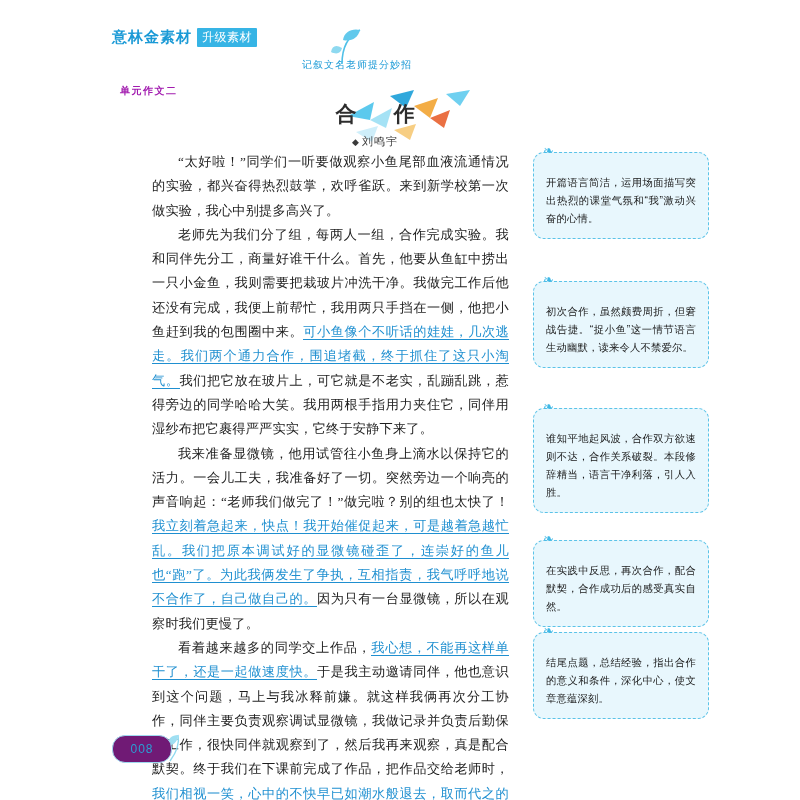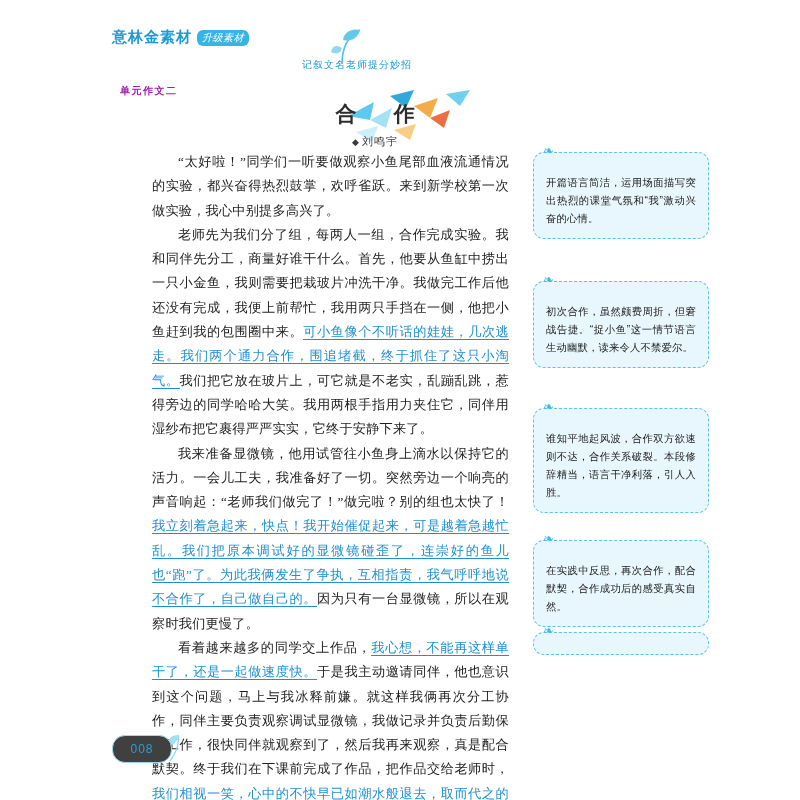--- a/index.html
+++ b/index.html
@@ -38,27 +38,26 @@
   }
   .brand-title {
     font-family: "Liberation Sans", sans-serif;
     font-size: 15px;
     font-weight: bold;
     color: #1b9ad6;
     letter-spacing: 1px;
   }
   .brand-badge {
     font-family: "Liberation Sans", sans-serif;
-    font-size: 10px;
+    font-size: 12px;
     color: #ffffff;
     background: #36b4e5;
-    border-radius: 6px;
+    border-radius: 1px;
     padding: 1px 5px;
     letter-spacing: 0.5px;
-    font-style: italic;
   }
   .brand-sub {
     font-family: "Liberation Sans", sans-serif;
     font-size: 10px;
     color: #1b9ad6;
     letter-spacing: 1px;
     margin-top: 11px;
     text-align: right;
   }
   .header-deco {
@@ -180,21 +179,21 @@
     height: 26px;
     border: 1px solid #9fd9ef;
     border-radius: 13px;
     color: #2a9fd4;
     font-family: "Liberation Sans", sans-serif;
     font-size: 12px;
     letter-spacing: 1px;
     display: flex;
     align-items: center;
     justify-content: center;
-    background: #404040;
+    background: #701a75;
   }
   .page-number-deco {
     position: absolute;
     left: 100px;
     top: 727px;
     width: 86px;
     height: 42px;
   }
 </style>
 </head>
@@ -254,20 +253,21 @@
   <div class="note" id="note3">
     <span class="sprout">❧</span>
     <span class="note-body">谁知平地起风波，合作双方欲速则不达，合作关系破裂。本段修辞精当，语言干净利落，引人入胜。</span>
   </div>
   <div class="note" id="note4">
     <span class="sprout">❧</span>
     <span class="note-body">在实践中反思，再次合作，配合默契，合作成功后的感受真实自然。</span>
   </div>
   <div class="note" id="note5">
     <span class="sprout">❧</span>
+    <span class="note-body">结尾点题，总结经验，指出合作的意义和条件，深化中心，使文章意蕴深刻。</span>
   </div>
 
   <svg class="page-number-deco" viewBox="0 0 86 42">
     <path d="M70 34 C76 26 80 18 78 8" stroke="#8ed9f0" stroke-width="1.4" fill="none"></path>
     <path d="M78 8 C72 8 67 12 68 18 C74 19 78 14 78 8 Z" fill="#9fdff2"></path>
   </svg>
   <div class="page-number">008</div>
 
 </div>
 

